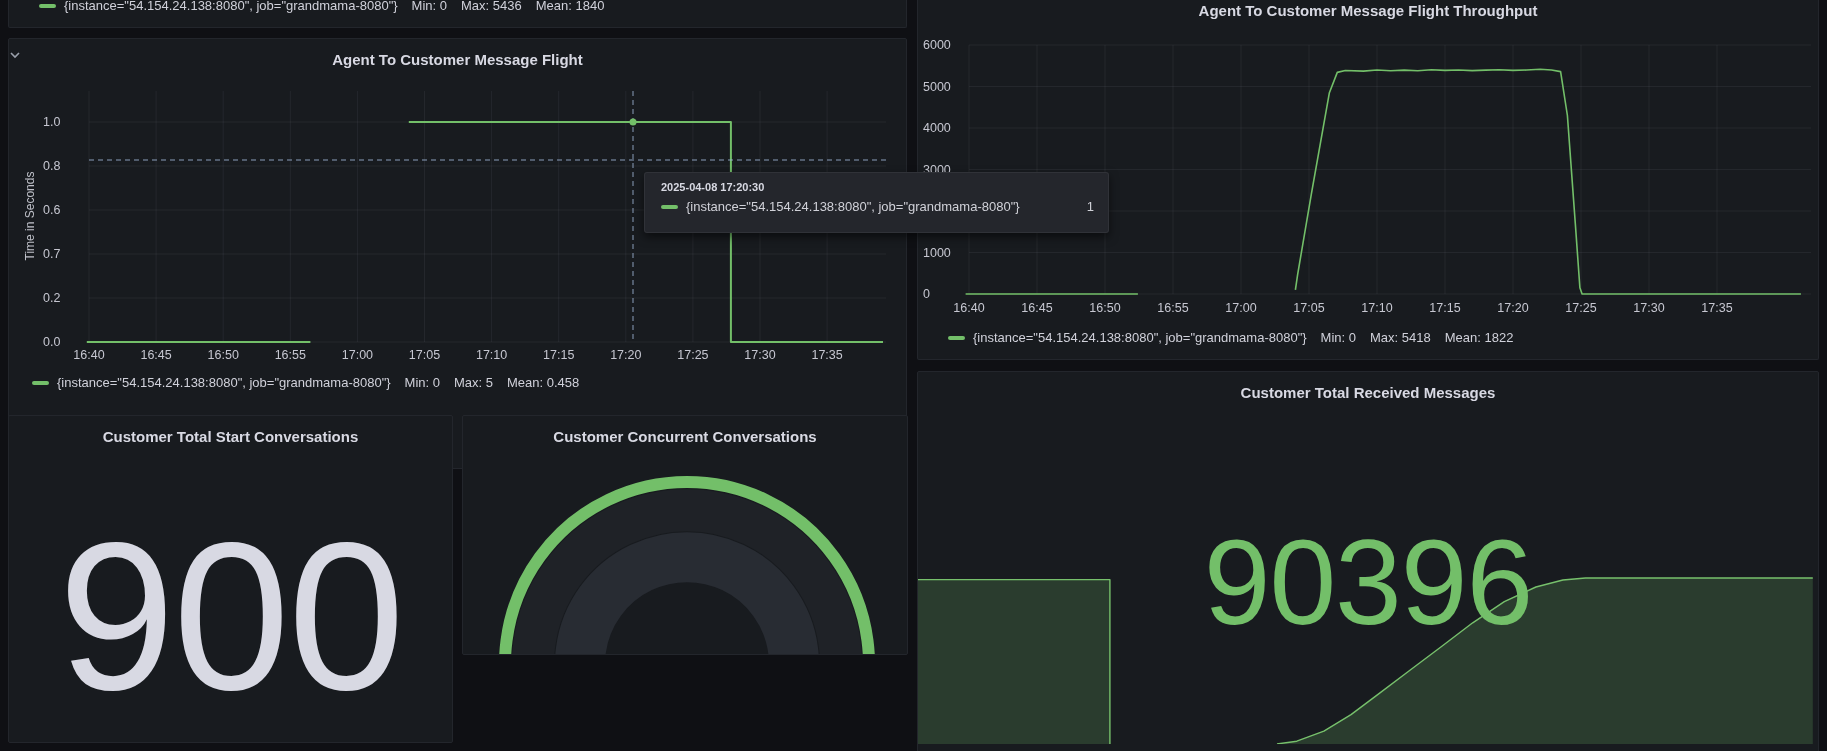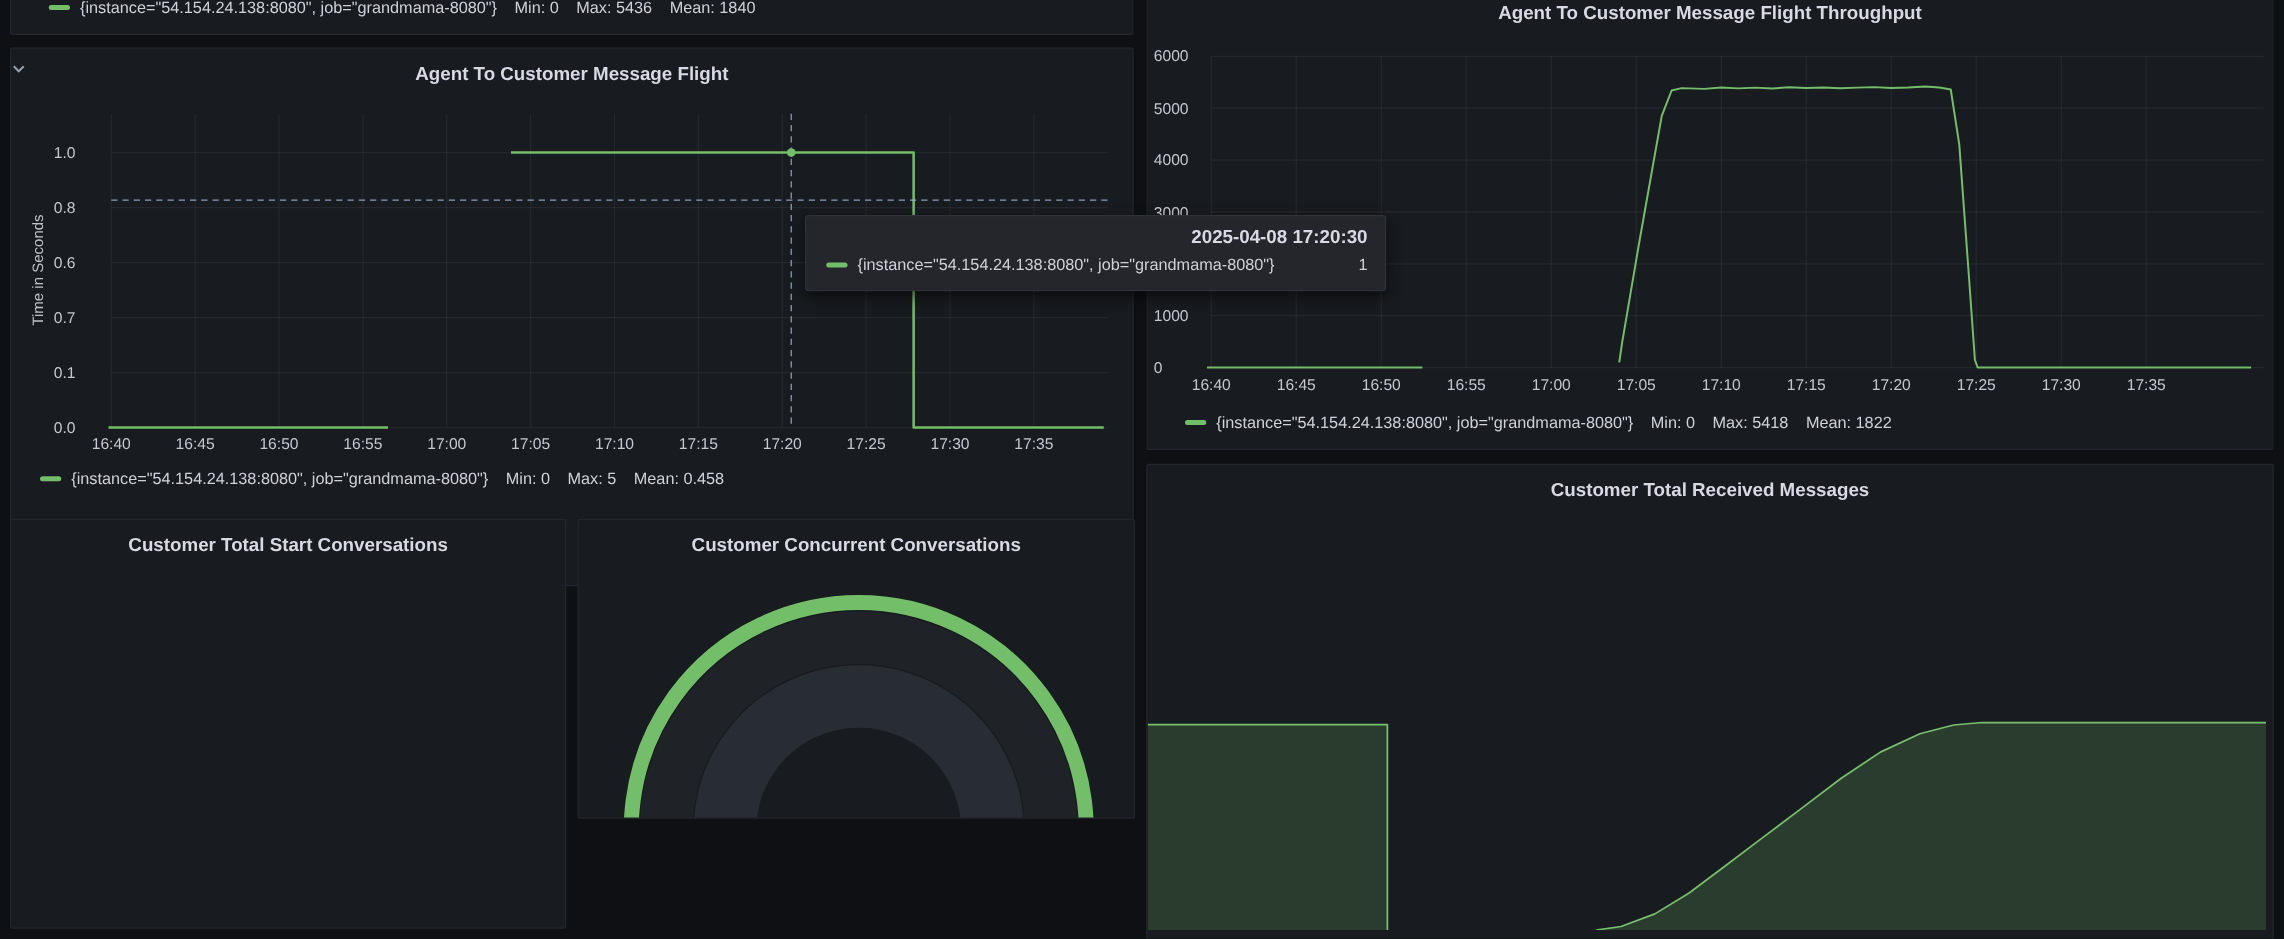--- a/index.html
+++ b/index.html
@@ -12,21 +12,21 @@
   .swatch{display:inline-block;width:17px;height:4px;border-radius:2px;background:#73BF69;margin-right:8px;flex:0 0 auto;}
   .leg-stat{margin-left:14px;}
   .tick-label{position:absolute;font-size:12.5px;color:#c6c7d1;line-height:16px;}
   .x-tick{width:46px;text-align:center;}
   .y-tick{width:40px;text-align:left;}
   .y-axis-label{position:absolute;font-size:12px;color:#bfc1c9;transform:rotate(-90deg);transform-origin:center;white-space:nowrap;}
   .big-stat{position:absolute;left:0;right:0;text-align:center;line-height:1;font-weight:500;letter-spacing:-2px;}
   svg{position:absolute;left:0;top:0;}
   #tooltip{position:absolute;left:644px;top:172px;width:465px;height:61px;background:#24262c;border:1px solid rgba(255,255,255,0.06);
     border-radius:3px;box-shadow:0 4px 10px rgba(0,0,0,0.55);z-index:50;box-sizing:border-box;padding:8px 14px 6px 16px;}
-  #tooltip .tt-header{font-size:15px;font-weight:700;color:#d8d9e3;margin-bottom:6px;text-align:right;}
+  #tooltip .tt-header{font-size:11px;font-weight:700;color:#d8d9e3;margin-bottom:6px;}
   #tooltip .tt-row{display:flex;align-items:center;font-size:13px;color:#d0d1d8;}
   #tooltip .tt-val{margin-left:auto;padding-left:12px;}
   .resize-handle{position:absolute;right:5px;bottom:5px;width:9px;height:9px;
     border-right:2px solid #5c6066;border-bottom:2px solid #5c6066;}
   .chevron{flex:0 0 auto;}
 </style>
 </head>
 <body>
 
 <div id="screen">
@@ -79,21 +79,21 @@
       <span>{instance="54.154.24.138:8080", job="grandmama-8080"}</span>
       <span class="leg-stat">Min: 0</span>
       <span class="leg-stat">Max: 5</span>
       <span class="leg-stat">Mean: 0.458</span>
     </div>
     <div class="resize-handle"></div>
   <div class="tick-label y-tick" style="left: 34px; top: 75px;">1.0</div>
       <div class="tick-label y-tick" style="left: 34px; top: 119px;">0.8</div>
       <div class="tick-label y-tick" style="left: 34px; top: 163px;">0.6</div>
       <div class="tick-label y-tick" style="left: 34px; top: 207px;">0.7</div>
-      <div class="tick-label y-tick" style="left: 34px; top: 251px;">0.1</div>
+      <div class="tick-label y-tick" style="left: 34px; top: 251px;">0.2</div>
       <div class="tick-label y-tick" style="left: 34px; top: 295px;">0.0</div>
       <div class="tick-label x-tick" style="left: 57px; top: 308px;">16:40</div>
       <div class="tick-label x-tick" style="left: 124.1px; top: 308px;">16:45</div>
       <div class="tick-label x-tick" style="left: 191.2px; top: 308px;">16:50</div>
       <div class="tick-label x-tick" style="left: 258.3px; top: 308px;">16:55</div>
       <div class="tick-label x-tick" style="left: 325.4px; top: 308px;">17:00</div>
       <div class="tick-label x-tick" style="left: 392.5px; top: 308px;">17:05</div>
       <div class="tick-label x-tick" style="left: 459.6px; top: 308px;">17:10</div>
       <div class="tick-label x-tick" style="left: 526.7px; top: 308px;">17:15</div>
       <div class="tick-label x-tick" style="left: 593.8px; top: 308px;">17:20</div>
@@ -154,20 +154,21 @@
       <div class="tick-label x-tick" style="left: 572px; top: 306px;">17:20</div>
       <div class="tick-label x-tick" style="left: 640px; top: 306px;">17:25</div>
       <div class="tick-label x-tick" style="left: 708px; top: 306px;">17:30</div>
       <div class="tick-label x-tick" style="left: 776px; top: 306px;">17:35</div>
     </div>
 
   <div class="panel" style="left:8px;top:415px;width:445px;height:328px;">
     <div class="panel-title">
       <span>Customer Total Start Conversations</span>
     </div>
+    <div class="big-stat" style="top:96px;font-size:210px;color:#d8d9e3;">900</div>
   </div>
 
   <div class="panel" style="left:462px;top:415px;width:446px;height:240px;">
     <div class="panel-title">
       <span>Customer Concurrent Conversations</span>
     </div>
     <svg width="446" height="328" viewBox="0 0 446 328">
       <path d="M 122.2 281.1 A 107 107 0 1 1 325.8 281.1" fill="none" stroke="#282c33" stroke-width="50"></path>
       <path d="M 77.5 295.6 A 154 154 0 1 1 370.5 295.6" fill="none" stroke="#1f2227" stroke-width="42"></path>
       <path d="M 50.9 304.2 A 182 182 0 1 1 397.1 304.2" fill="none" stroke="#73BF69" stroke-width="12"></path>
@@ -178,20 +179,21 @@
   <div class="panel" style="left:917px;top:371px;width:902px;height:435px;">
     <svg id="svg-received" width="902" height="372">
         <path d="M0.0,207.6 L191.9,207.6 L191.9,372.0 L191.9,372 L0.0,372 Z" fill="#2a3c2e" stroke="none"></path>
         <polyline points="0.0,207.6 191.9,207.6 191.9,372.0" fill="none" stroke="#77c16c" stroke-width="1.4" stroke-linejoin="round"></polyline>
         <path d="M359.0,372.0 L378.8,369.2 L405.9,359.1 L433.0,342.6 L460.0,322.4 L491.6,298.5 L523.2,274.7 L554.7,250.8 L586.3,229.7 L617.9,215.0 L644.9,208.0 L667.5,206.0 L894.8,206.0 L894.8,372 L359.0,372 Z" fill="#2a3c2e" stroke="none"></path>
         <polyline points="359.0,372.0 378.8,369.2 405.9,359.1 433.0,342.6 460.0,322.4 491.6,298.5 523.2,274.7 554.7,250.8 586.3,229.7 617.9,215.0 644.9,208.0 667.5,206.0 894.8,206.0" fill="none" stroke="#77c16c" stroke-width="1.4" stroke-linejoin="round"></polyline>
       </svg>
     <div class="panel-title">
       <span>Customer Total Received Messages</span>
     </div>
+    <div class="big-stat" style="top:150px;font-size:120px;color:#73BF69;letter-spacing:-1px;">90396</div>
   </div>
 
   <div id="tooltip">
     <div class="tt-header">2025-04-08 17:20:30</div>
     <div class="tt-row">
       <span class="swatch"></span>
       <span>{instance="54.154.24.138:8080", job="grandmama-8080"}</span>
       <span class="tt-val">1</span>
     </div>
   </div>

